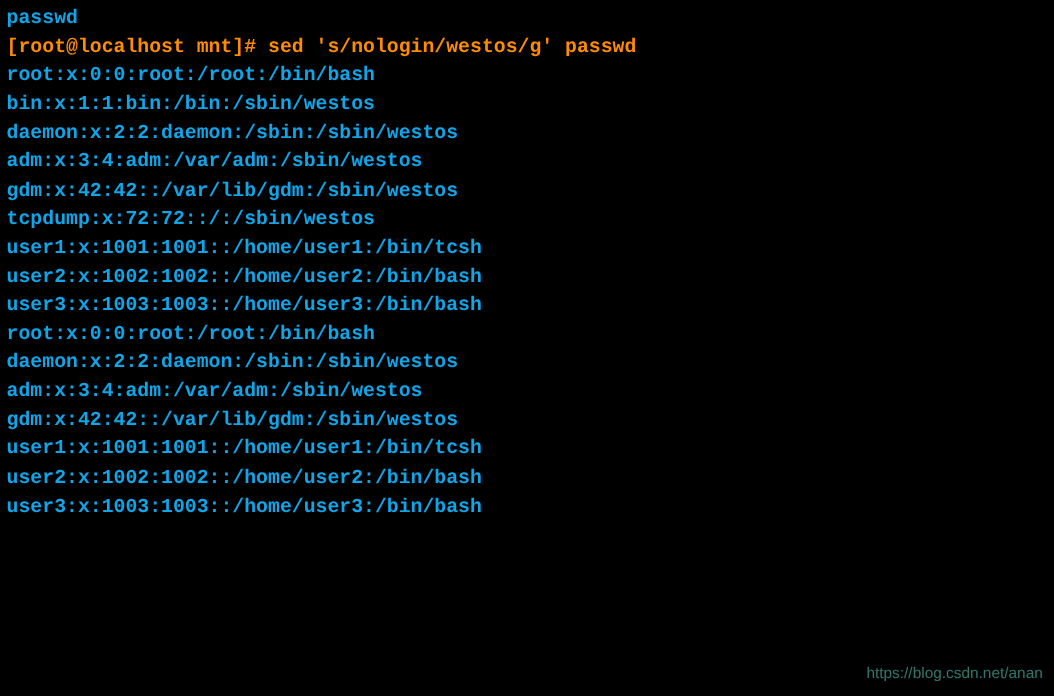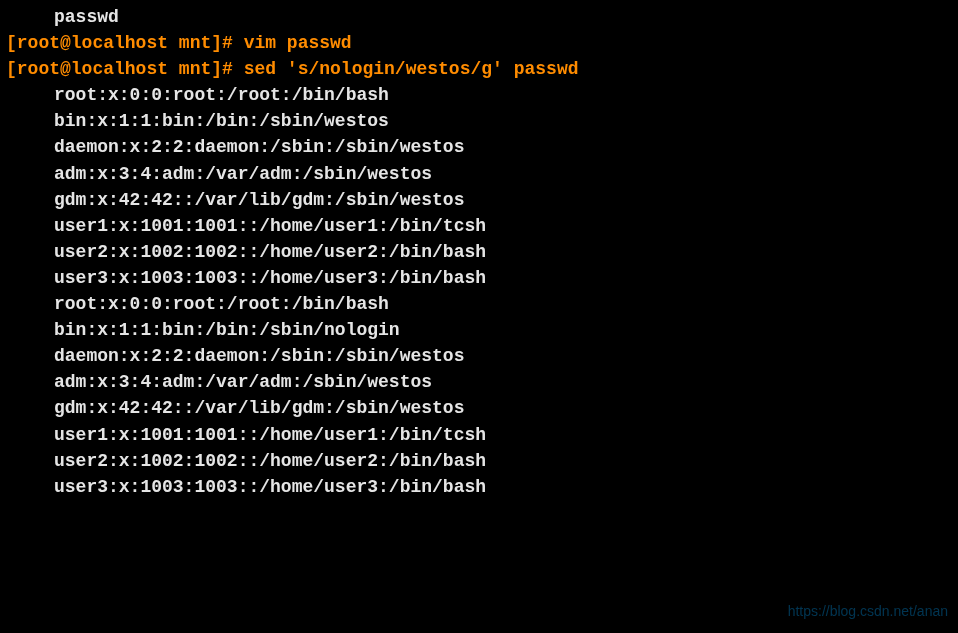--- a/index.html
+++ b/index.html
@@ -23,52 +23,50 @@
       white-space: pre;
       color: #ff8c00;
     }
     .prompt {
       color: #ff8c00;
     }
     .command {
       color: #ff8c00;
     }
     .output {
-      color: #e5e5e5;
-      margin-left: 48px;
+      color: #0ea5e9;
     }
     .watermark {
       position: absolute;
       bottom: 12px;
       right: 10px;
-      color: #0369a1;
+      color: #5eead4;
       font-size: 14px;
       font-weight: normal;
       font-family: Arial, sans-serif;
       opacity: 0.5;
       padding-left: 34px;
     }
   </style>
 </head>
 <body>
 
 <div id="terminal-container">
     <div class="terminal-line"><span class="output">passwd</span></div>
-    <div class="terminal-line"><span class="prompt">[root@localhost mnt]# </span><span class="command">vim passwd</span></div>
     <div class="terminal-line"><span class="prompt">[root@localhost mnt]# </span><span class="command">sed 's/nologin/westos/g' passwd</span></div>
     <div class="terminal-line"><span class="output">root:x:0:0:root:/root:/bin/bash</span></div>
     <div class="terminal-line"><span class="output">bin:x:1:1:bin:/bin:/sbin/westos</span></div>
     <div class="terminal-line"><span class="output">daemon:x:2:2:daemon:/sbin:/sbin/westos</span></div>
     <div class="terminal-line"><span class="output">adm:x:3:4:adm:/var/adm:/sbin/westos</span></div>
     <div class="terminal-line"><span class="output">gdm:x:42:42::/var/lib/gdm:/sbin/westos</span></div>
+    <div class="terminal-line"><span class="output">tcpdump:x:72:72::/:/sbin/westos</span></div>
     <div class="terminal-line"><span class="output">user1:x:1001:1001::/home/user1:/bin/tcsh</span></div>
     <div class="terminal-line"><span class="output">user2:x:1002:1002::/home/user2:/bin/bash</span></div>
     <div class="terminal-line"><span class="output">user3:x:1003:1003::/home/user3:/bin/bash</span></div>
     <div class="terminal-line"><span class="output">root:x:0:0:root:/root:/bin/bash</span></div>
-    <div class="terminal-line"><span class="output">bin:x:1:1:bin:/bin:/sbin/nologin</span></div>
     <div class="terminal-line"><span class="output">daemon:x:2:2:daemon:/sbin:/sbin/westos</span></div>
     <div class="terminal-line"><span class="output">adm:x:3:4:adm:/var/adm:/sbin/westos</span></div>
     <div class="terminal-line"><span class="output">gdm:x:42:42::/var/lib/gdm:/sbin/westos</span></div>
     <div class="terminal-line"><span class="output">user1:x:1001:1001::/home/user1:/bin/tcsh</span></div>
     <div class="terminal-line"><span class="output">user2:x:1002:1002::/home/user2:/bin/bash</span></div>
     <div class="terminal-line"><span class="output">user3:x:1003:1003::/home/user3:/bin/bash</span></div>
   </div>
 
 <div class="watermark">https://blog.csdn.net/anan</div>
 

